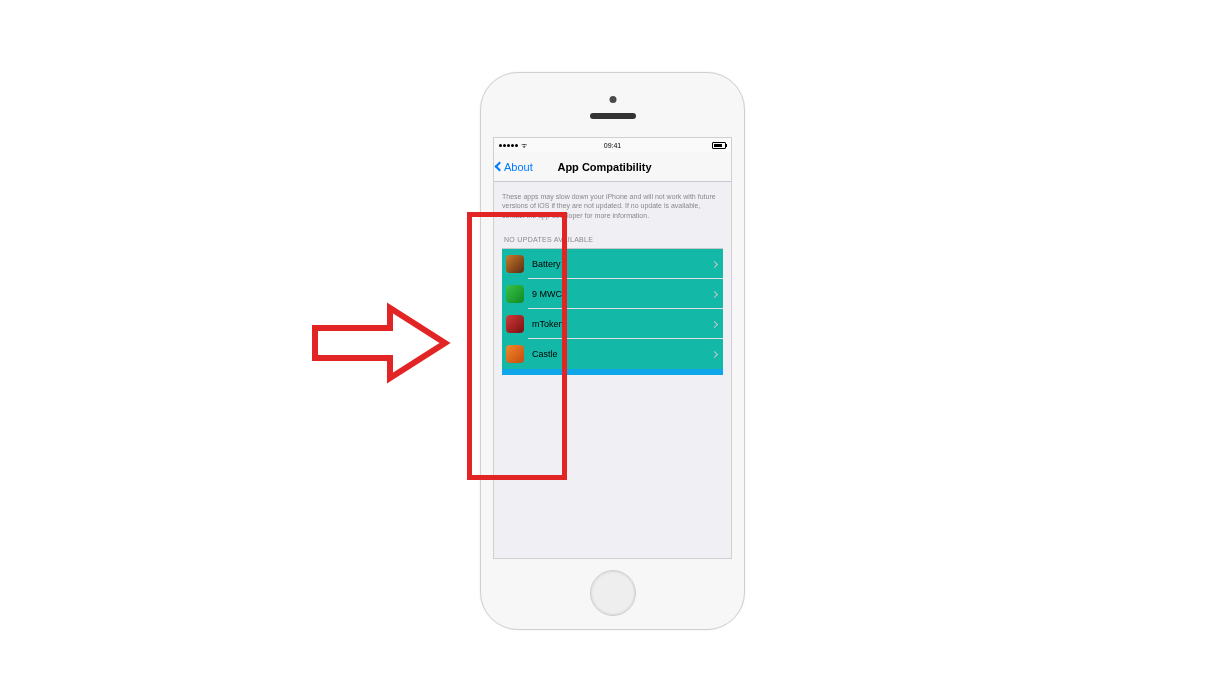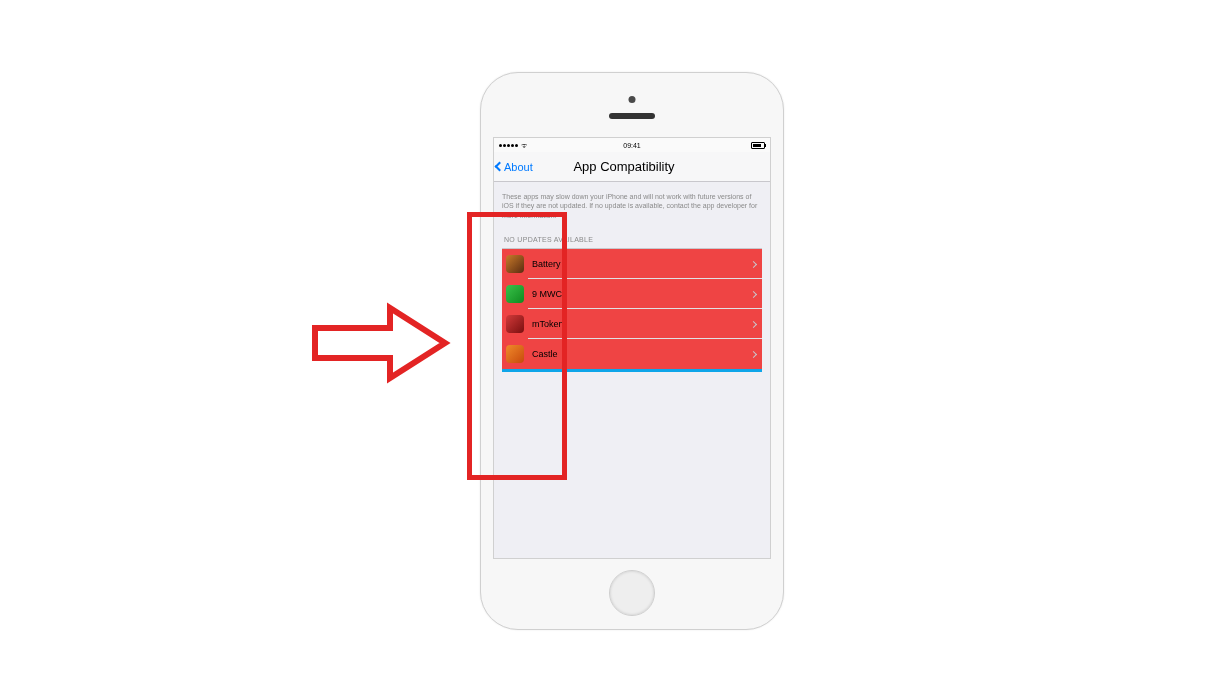--- a/index.html
+++ b/index.html
@@ -15,21 +15,21 @@
       font-family: -apple-system, "Helvetica Neue", Helvetica, Arial, sans-serif;
       position: relative;
       overflow: hidden;
     }
 
     
     .phone {
       position: absolute;
       left: 480px;
       top: 72px;
-      width: 304px;
+      width: 265px;
       height: 558px;
       border-radius: 38px;
       background: #f7f7f7;
       border: 1px solid #d0d0d0;
       box-shadow: 0 0 2px rgba(0,0,0,0.1);
     }
     .earpiece-dot {
       position: absolute;
       top: 23px;
       left: 50%;
@@ -156,22 +156,22 @@
       height: 7px;
       border-left: 2px solid #007aff;
       border-bottom: 2px solid #007aff;
       transform: rotate(45deg);
     }
     .nav-title {
       position: absolute;
       left: 0;
       right: 16px;
       text-align: center;
-      font-size: 13px;
-      font-weight: 400;
+      font-size: 11px;
+      font-weight: 700;
       color: #000;
     }
 
     
     .content {
       padding: 10px 8px 0 8px;
     }
     .desc {
       font-size: 7px;
       color: #8a8a8a;
@@ -183,23 +183,23 @@
       font-size: 7px;
       color: #8a8a8a;
       margin-top: 16px;
       margin-left: 2px;
       letter-spacing: 0.3px;
       filter: blur(0.4px);
     }
 
     .list {
       margin-top: 5px;
-      background: #ef4444;
+      background: #14b8a6;
       border-top: 1px solid #c8c7cc;
-      border-bottom: 3px solid #0ea5e9;
+      border-bottom: 6px solid #0ea5e9;
     }
     .list-row {
       display: flex;
       align-items: center;
       height: 30px;
       padding: 0 6px 0 4px;
       position: relative;
     }
     .list-row:not(:last-child)::after {
       content: "";

